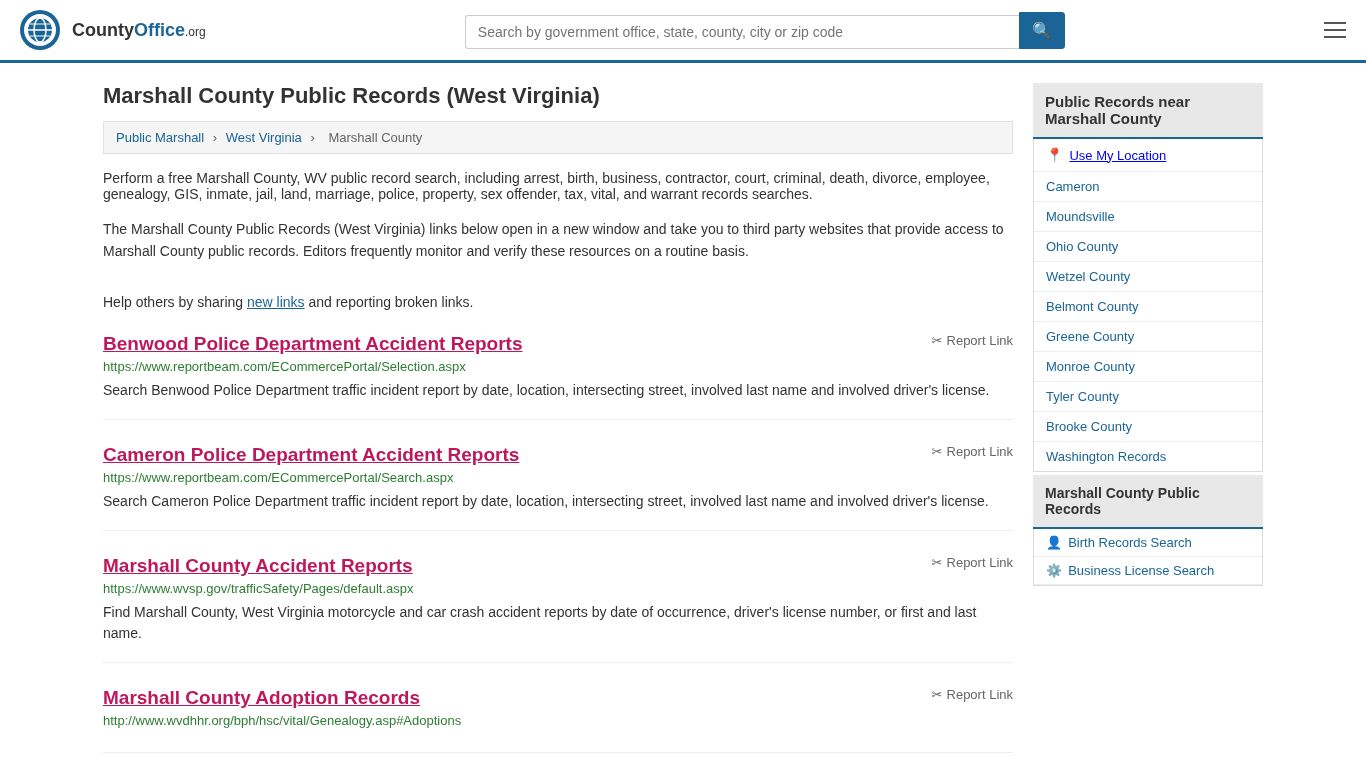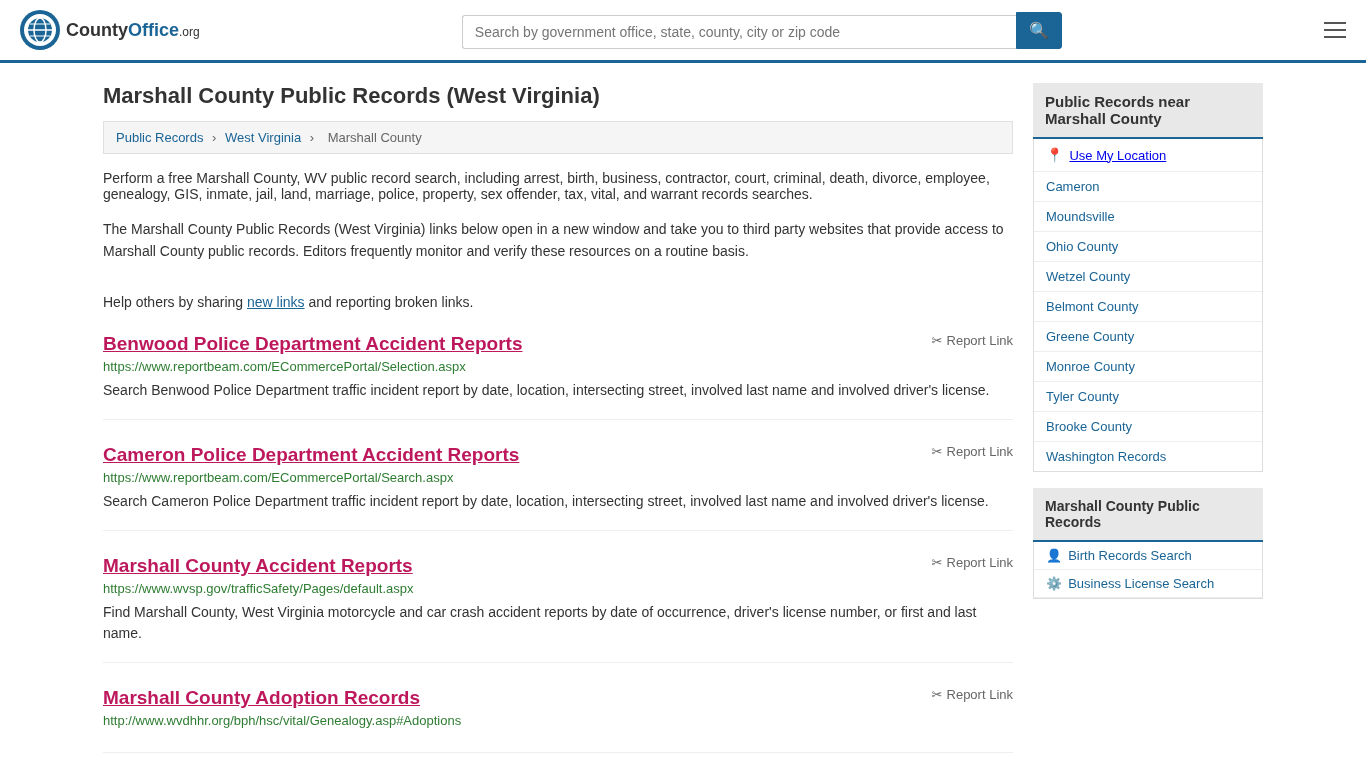--- a/index.html
+++ b/index.html
@@ -10,21 +10,21 @@
       background: #fff;
       border-bottom: 3px solid #1a6496;
       padding: 10px 20px;
       display: flex;
       align-items: center;
       justify-content: space-between;
     }
     #logo-area {
       display: flex;
       align-items: center;
-      gap: 6px;
+      gap: 12px;
     }
     #logo-icon {
       width: 40px;
       height: 40px;
     }
     #logo-text {
       font-size: 18px;
       font-weight: bold;
       color: #333;
     }
@@ -143,21 +143,21 @@
       color: #333;
       line-height: 1.5;
     }
 
     
     #sidebar {
       width: 230px;
       flex-shrink: 0;
     }
     .sidebar-section {
-      margin-bottom: 16px;
+      margin-bottom: 3px;
     }
     .sidebar-header {
       background: #e8e8e8;
       padding: 10px 12px;
       font-size: 15px;
       font-weight: bold;
       color: #333;
       margin-bottom: 0;
       border-bottom: 2px solid #1a6496;
     }
@@ -233,21 +233,21 @@
     <span style="display:block;width:22px;height:2px;background:#555;"></span>
   </div>
 </div>
 
 <div id="main-container">
 
   <div id="content">
     <h1 id="page-title">Marshall County Public Records (West Virginia)</h1>
 
     <div id="breadcrumb">
-      <a href="#">Public Records</a>
+      <a href="#">Public Marshall</a>
       <span> › </span>
       <a href="#">West Virginia</a>
       <span> › </span>
       <span>Marshall County</span>
     </div>
 
     <p id="description1">Perform a free Marshall County, WV public record search, including arrest, birth, business, contractor, court, criminal, death, divorce, employee, genealogy, GIS, inmate, jail, land, marriage, police, property, sex offender, tax, vital, and warrant records searches.</p>
     <br>
     <p id="description2">The Marshall County Public Records (West Virginia) links below open in a new window and take you to third party websites that provide access to Marshall County public records. Editors frequently monitor and verify these resources on a routine basis.</p>
     <br>

